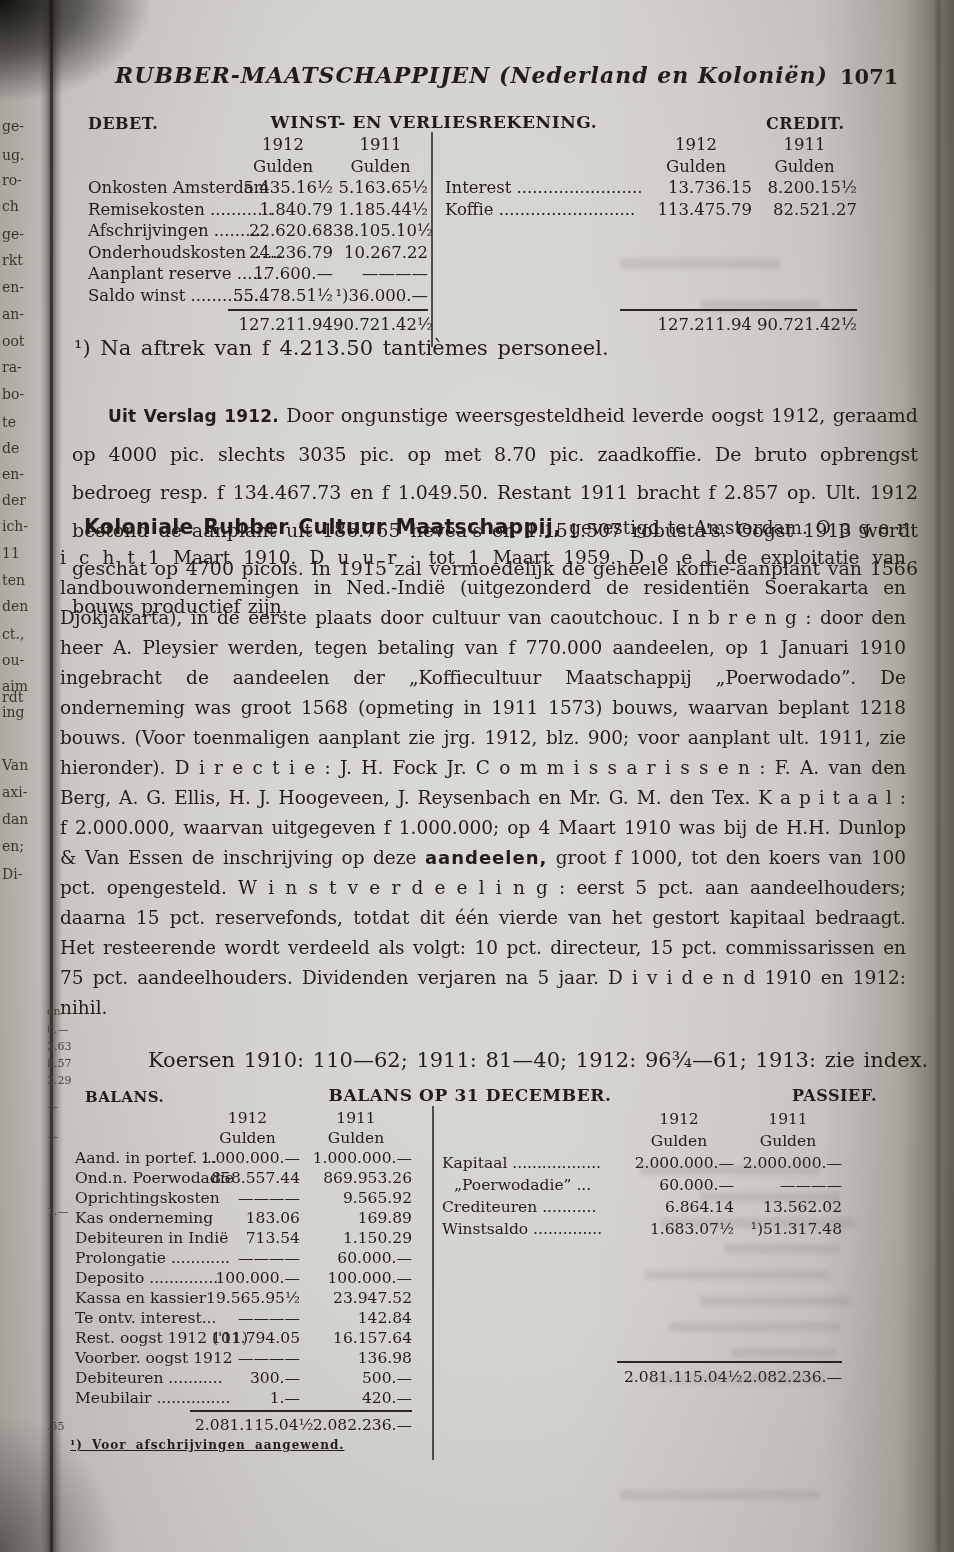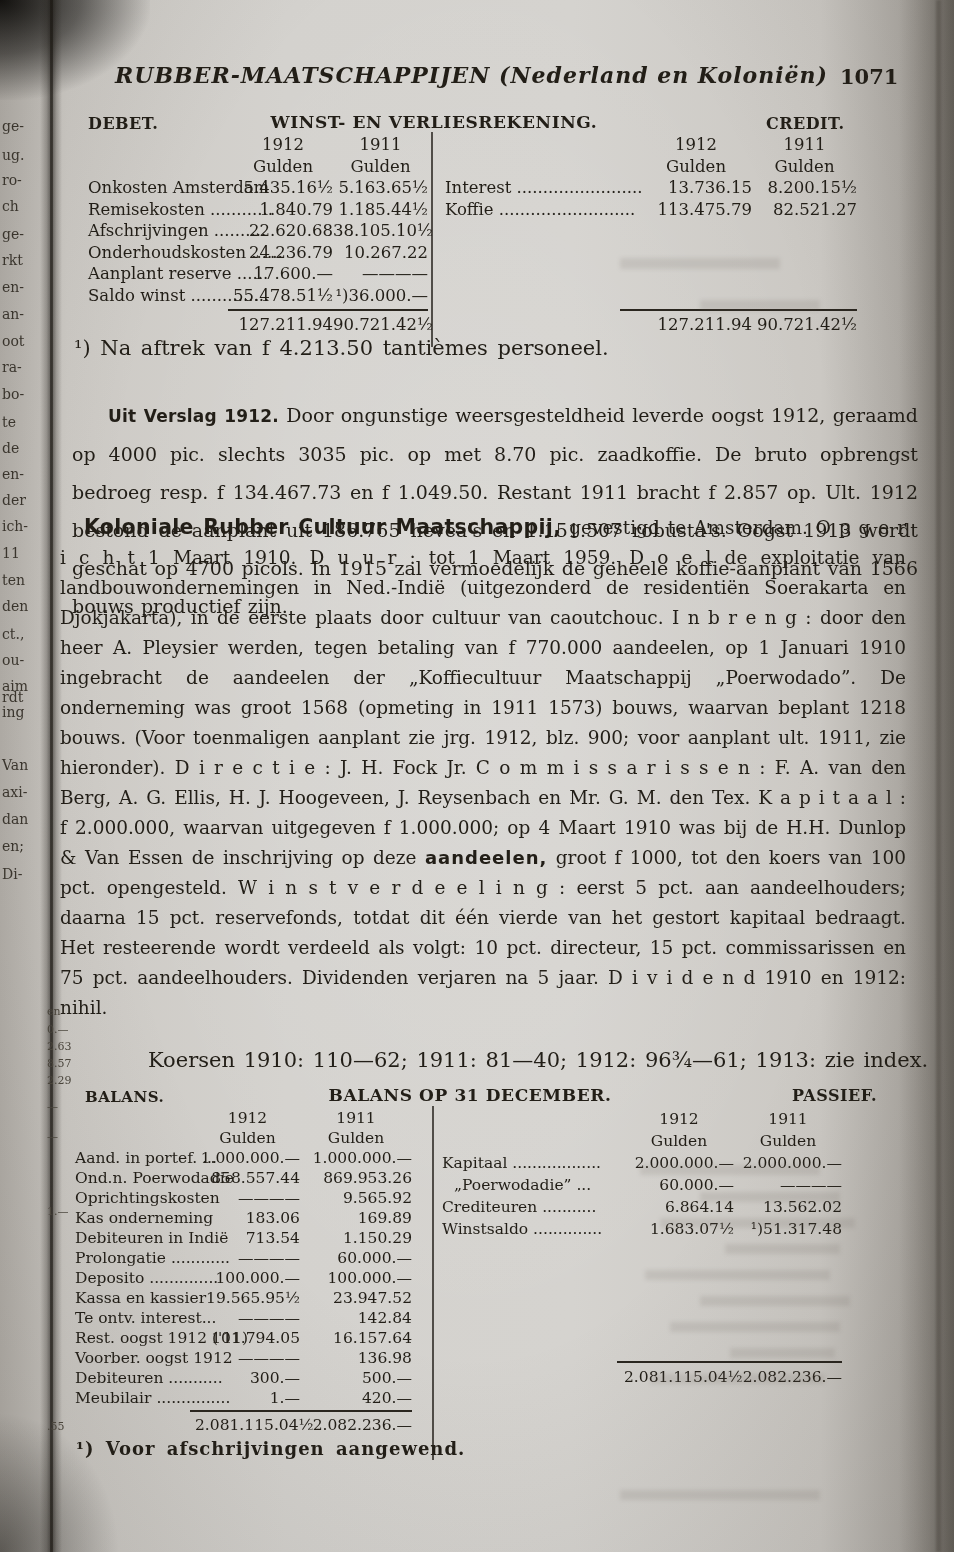--- a/index.html
+++ b/index.html
@@ -42,21 +42,21 @@
   .debet .tv1{width:100px}.debet .tv2{width:95px}
   .debet .tot{margin-left:140px;}
   .credit{left:445px;top:134px;width:412px;font-size:16.5px;line-height:21.5px;}
   .credit .tv1{width:112px}.credit .tv2{width:105px}
   .credit .tot{margin-left:175px;margin-top:89px;}
   .vdiv{position:absolute;width:2px;background:rgba(35,31,25,.75);}
   .vdiv.wv{left:431px;top:132px;height:215px;}
   .vdiv.bal{left:432px;top:1106px;height:354px;}
 
   .footnote1{position:absolute;top:336px;left:74px;font-size:21px;word-spacing:3px;white-space:nowrap;}
-  .footnote2{position:absolute;top:1438px;left:76px;font-size:18px;font-weight:bold;letter-spacing:1px;word-spacing:4px;white-space:nowrap;}
+  .footnote2{position:absolute;top:1438px;left:70px;font-size:12px;font-weight:bold;letter-spacing:1px;word-spacing:4px;white-space:nowrap;text-decoration:underline;}
 
   .verslag{position:absolute;top:384px;left:60px;width:846px;margin:12px;
     font-size:19px;line-height:38px;text-align:justify;text-indent:36px;word-spacing:1px;}
   .verslag .lead{font-family:"DejaVu Sans","Liberation Sans",sans-serif;font-weight:bold;font-size:17px;letter-spacing:.2px;}
 
   .kolon{position:absolute;top:512px;left:60px;width:846px;margin:0;
     font-size:18.5px;line-height:30px;text-align:justify;text-indent:24px;word-spacing:2px;}
   .kolon .name{font-family:"DejaVu Sans","Liberation Sans",sans-serif;font-weight:bold;font-size:20.5px;letter-spacing:.3px;}
   .kolon .bw{font-family:"DejaVu Sans","Liberation Sans",sans-serif;font-weight:bold;font-size:18px;letter-spacing:1px;}
 

